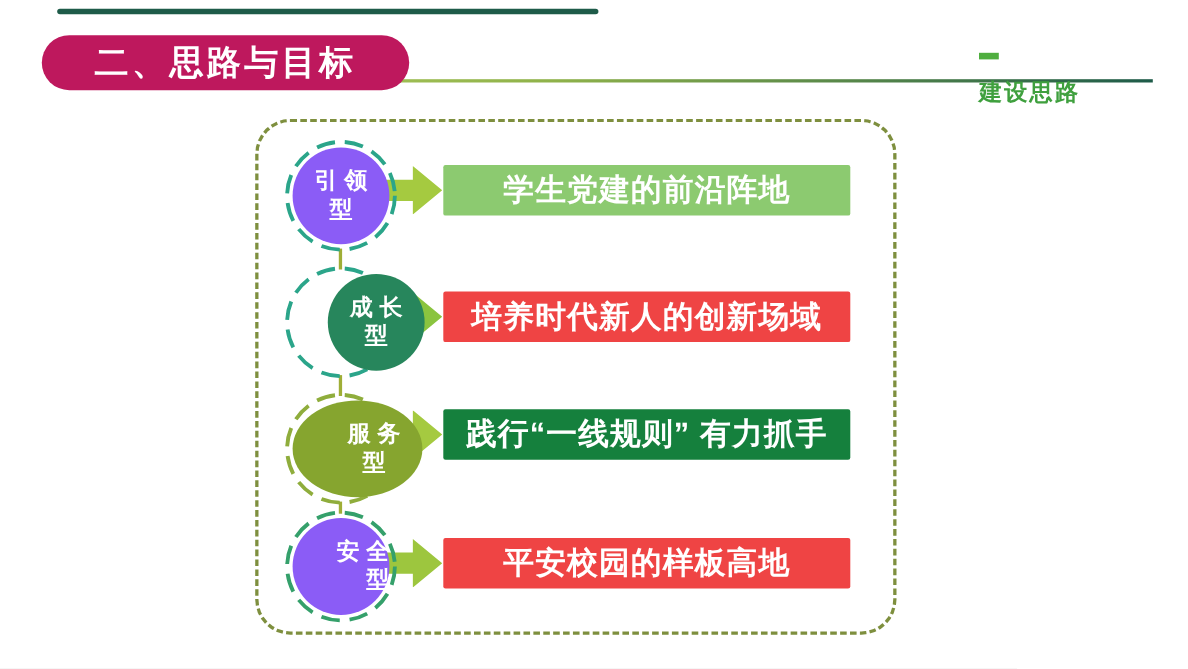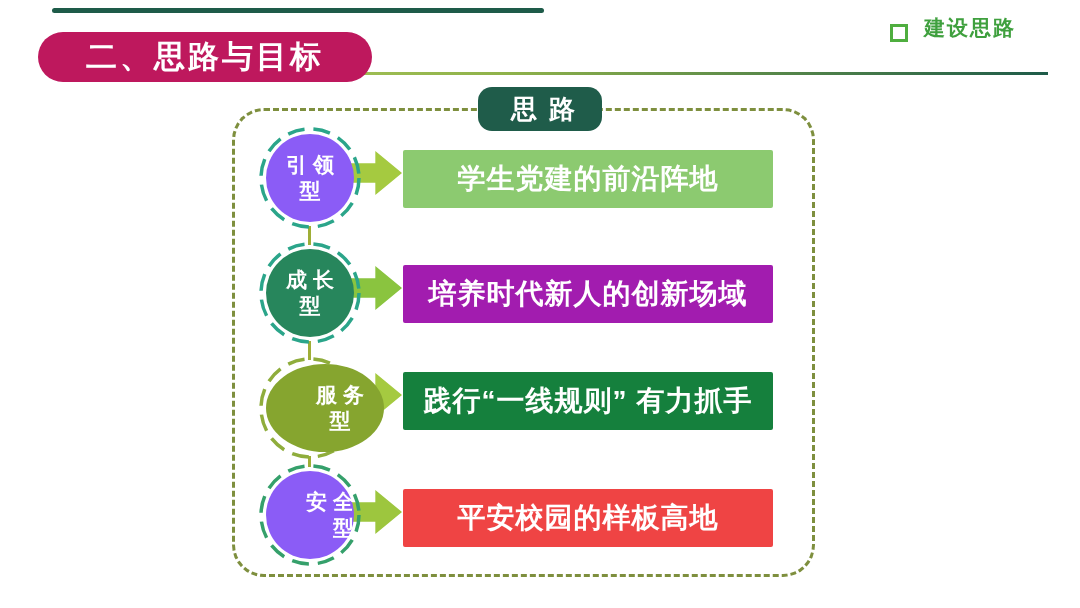--- a/index.html
+++ b/index.html
@@ -9,22 +9,22 @@
     font-family:"Liberation Sans","DejaVu Sans",sans-serif;
   }
   
   .top-line{position:absolute; left:52px; top:8px; width:492px; height:5px;
     background:#1E5B49; border-radius:3px;}
   .title-pill{position:absolute; left:38px; top:22px; width:334px; height:50px;
     border-radius:26px; display:flex; align-items:center; justify-content:center;
     color:#ffffff; font-size:31px; font-weight:bold; letter-spacing:3px; z-index:3;}
   .header-rule{position:absolute; left:58px; top:72px; width:990px; height:3px;
     background:linear-gradient(90deg,#bcd465 0%,#8fb24a 45%,#1E5B49 100%);}
-  .corner-tag{position:absolute; left:890px; top:16px; height:26px;
-    display:flex; align-items:flex-end; gap:16px;}
+  .corner-tag{position:absolute; left:890px; top:48px; height:26px;
+    display:flex; align-items:flex-start; gap:16px;flex-direction:column;}
   .tag-square{width:12px; height:12px; border:3px solid #4FAE3F; display:inline-block;}
   .tag-text{font-size:21px; font-weight:bold; letter-spacing:2px;}
   
   .panel{position:absolute; left:232px; top:108px; width:583px; height:469px;
     border:3px dashed #7E8F3E; border-radius:32px; box-sizing:border-box;}
   .panel-badge{position:absolute; left:478px; top:87px; width:124px; height:44px;
     border-radius:14px; display:flex; align-items:center; justify-content:center;
     color:#ffffff; font-size:26px; font-weight:bold; letter-spacing:12px;
     padding-left:6px; box-sizing:border-box; z-index:4;}
   .panel-badge span{margin-right:-12px;}
@@ -32,21 +32,21 @@
   .connector{position:absolute; width:3px; background:#9FAE36; left:73px; z-index:1;}
   .circle-wrap{position:absolute; width:104px; height:104px; left:23px; z-index:2;}
   .ring{position:absolute; left:0; top:0;}
   .circle{position:absolute; left:8px; top:8px; width:88px; height:88px;
     border-radius:50%; display:flex; flex-direction:column; align-items:center;
     justify-content:center; color:#ffffff; font-weight:bold; font-size:21px;
     line-height:1.25;}
   .c-l1{letter-spacing:6px; margin-right:-6px;}
   .arrow{position:absolute; left:109px; width:58px; height:44px;
     clip-path:polygon(0 28%, 54% 28%, 54% 0, 100% 50%, 54% 100%, 54% 72%, 0 72%);}
-  .bar{position:absolute; left:168px; width:370px; height:58px; border-radius:2px;
+  .bar{position:absolute; left:168px; width:370px; height:46px; border-radius:2px;
     display:flex; align-items:center; justify-content:center; color:#ffffff;
     font-size:28px; font-weight:bold; letter-spacing:1px; white-space:nowrap;}
   
   .r0 .circle-wrap{top:15px;}  .r0 .arrow{top:40px;}  .r0 .bar{top:39px;}
   .r1 .circle-wrap{top:130px;} .r1 .arrow{top:155px;} .r1 .bar{top:154px;}
   .r2 .circle-wrap{top:245px;} .r2 .arrow{top:262px;} .r2 .bar{top:261px;}
   .r3 .circle-wrap{top:352px;} .r3 .arrow{top:379px;} .r3 .bar{top:378px;}
   .conn-a{top:115px; height:19px;} .conn-b{top:230px; height:19px;} .conn-c{top:345px; height:11px;}
 </style>
 </head>
@@ -57,23 +57,20 @@
   <div class="top-line"></div>
   <div class="title-pill" style="background: #be185d; margin-top: 10px;">
     <span>二、思路与目标</span>
   </div>
   <div class="header-rule"></div>
   <div class="corner-tag">
     <span class="tag-square"></span>
     <span class="tag-text" style="color: rgb(63, 160, 62);">建设思路</span>
   </div>
 
-  <div class="panel-badge" style="background: rgb(31, 92, 74);">
-    <span>思路</span>
-  </div>
 
   <div class="panel">
 
     <div class="connector conn-a"></div>
     <div class="connector conn-b"></div>
     <div class="connector conn-c"></div>
 
     <div class="row r0">
       <div class="circle-wrap">
         <svg class="ring" width="104" height="104">
@@ -88,27 +85,27 @@
       <div class="bar" style="background: rgb(140, 202, 112);">
         <span>学生党建的前沿阵地</span>
       </div>
     </div>
 
     <div class="row r1">
       <div class="circle-wrap">
         <svg class="ring" width="104" height="104">
           <circle cx="52" cy="52" r="49" fill="none" stroke-width="3.5" stroke-dasharray="17 9" style="stroke: rgb(43, 165, 138);"></circle>
         </svg>
-        <div class="circle" style="background: rgb(39, 134, 92);">
+        <div class="circle" style="background: rgb(39, 134, 92); margin-left: 32px;">
           <span class="c-l1">成长</span>
           <span class="c-l2">型</span>
         </div>
       </div>
       <div class="arrow" style="background: rgb(138, 196, 63);"></div>
-      <div class="bar" style="background: #a21caf;">
+      <div class="bar" style="background: #ef4444;">
         <span>培养时代新人的创新场域</span>
       </div>
     </div>
 
     <div class="row r2">
       <div class="circle-wrap">
         <svg class="ring" width="104" height="104">
           <circle cx="52" cy="52" r="49" fill="none" stroke-width="3.5" stroke-dasharray="17 9" style="stroke: rgb(143, 173, 60);"></circle>
         </svg>
         <div class="circle" style="background: rgb(134, 165, 47); padding-left: 30px;">

